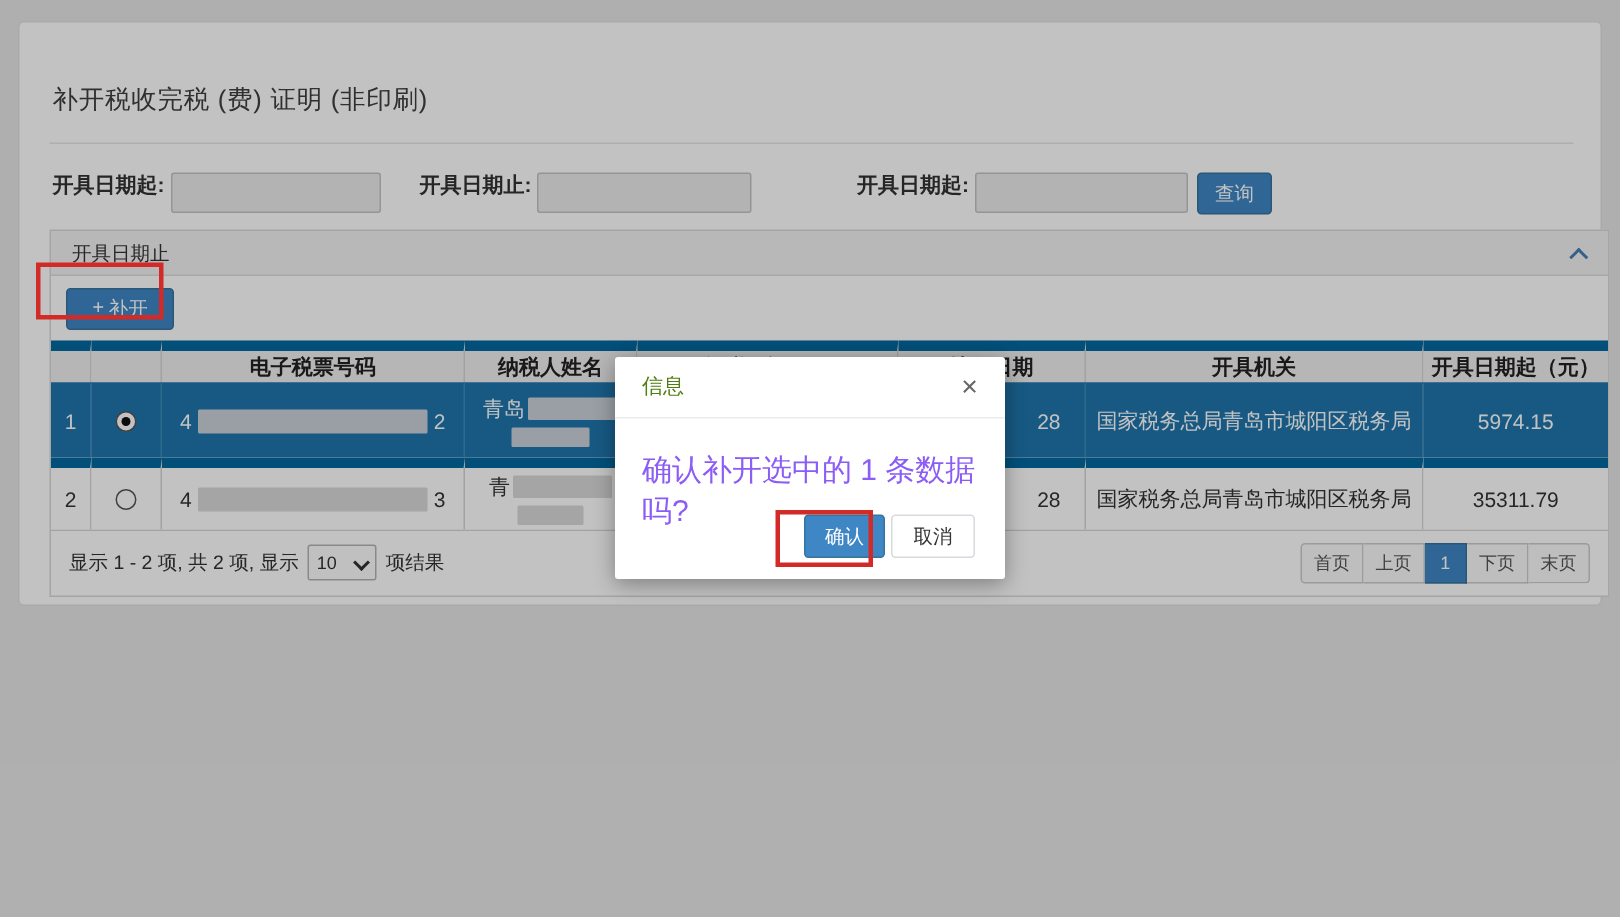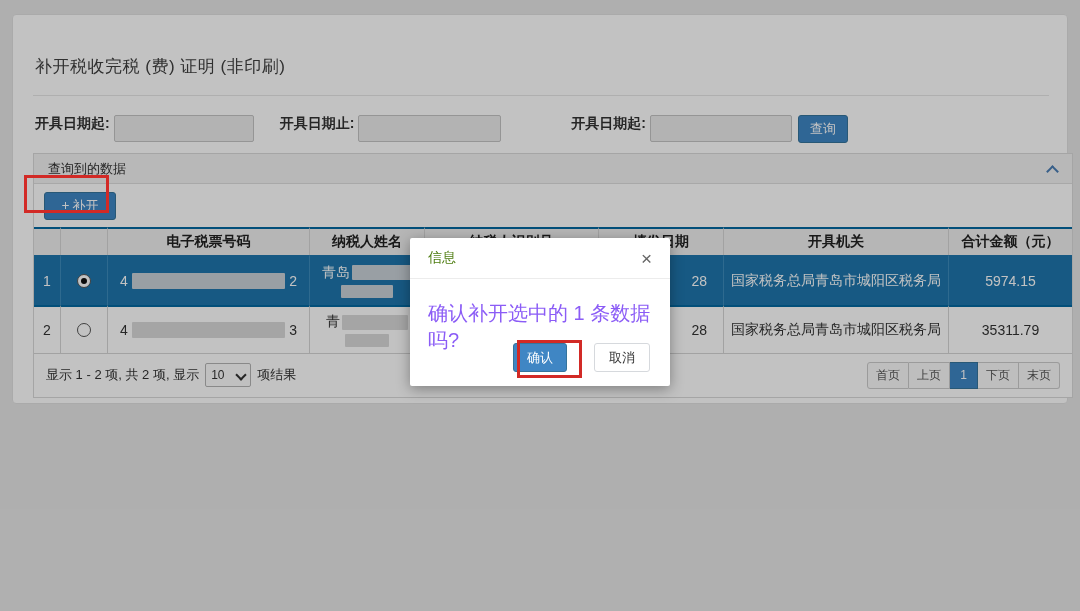--- a/index.html
+++ b/index.html
@@ -26,21 +26,21 @@
   .chevron-up { margin-left:auto; width:10px; height:10px; position:relative; }
   .chevron-up::before { content:""; position:absolute; left:0; top:3px; width:7px; height:7px;
       border-left:2px solid #4a7eb5; border-top:2px solid #4a7eb5; transform:rotate(45deg); }
   .toolbar { height:43px; display:flex; align-items:center; padding-left:10px; }
   .reissue-btn { height:28px; width:72px; display:flex; align-items:center; justify-content:center; gap:3px; font-size:13px; }
   .plus-glyph { font-weight:bold; font-size:14px; line-height:1; }
 
   
   .tbl { width:100%; }
   .trow { display:grid; grid-template-columns:27px 47px 202px 115px 174px 125px 225px 1fr; }
-  .tcell { border-right:1px solid #d5d5d5; border-top:2px solid #0369a1; display:flex; align-items:center; justify-content:center; font-size:14px; color:#333; overflow:hidden; }
+  .tcell { border-right:1px solid #d5d5d5; border-top:7px solid #0369a1; display:flex; align-items:center; justify-content:center; font-size:14px; color:#333; overflow:hidden; }
   .trow .tcell:last-child { border-right:none; }
   .thead .tcell { height:28px; background:#efefef; font-weight:bold; color:#222; }
   .row1 .tcell { height:50px; background:#1f76ad; color:#fff; border-right:1px solid #3d8cbd; border-top:1px solid #1f76ad; }
   .row2 .tcell { height:48px; background:#fff; }
 
   .radio { width:14px; height:14px; border-radius:50%; background:#fff; border:1px solid #555; position:relative; }
   .radio.checked::after { content:""; position:absolute; left:3px; top:3px; width:6px; height:6px; border-radius:50%; background:#111; }
 
   .ticket-cell { justify-content:flex-start; padding:0 12px; gap:4px; }
   .redact { background:#d9d9d9; border-radius:1px; }
@@ -66,21 +66,21 @@
   
   .overlay { position:absolute; left:0; top:0; width:1080px; height:611px; background:rgba(0,0,0,0.24); z-index:10; }
 
   
   .modal { position:absolute; left:410px; top:238px; width:260px; height:148px; background:#fff;
            box-shadow:0 3px 14px rgba(0,0,0,.35); border-radius:2px; z-index:20; }
   .modal-header { height:41px; display:flex; align-items:center; padding:0 18px; border-bottom:1px solid #ececec; }
   .modal-title { font-size:14px; color:#4d7c0f; }
   .modal-close { margin-left:auto; font-size:19px; color:#666; line-height:1; cursor:pointer; font-weight:400; }
   .modal-body { padding:21px 18px 0 18px; font-size:20px; color:#8b5cf6; }
-  .modal-footer { position:absolute; right:20px; bottom:14px; display:flex; gap:27px; align-items:center; }
+  .modal-footer { position:absolute; right:20px; bottom:14px; display:flex; gap:4px; align-items:center; }
   .confirm-btn { width:54px; height:29px; }
   .cancel-btn { width:56px; height:29px; background:#fff; border:1px solid #d6d9dd; border-radius:3px; color:#333; font-size:13px; cursor:pointer; }
 
   
   .annot { position:absolute; border:3px solid #d22a26; z-index:30; pointer-events:none; }
   .annot-reissue { left:24px; top:175px; width:85px; height:38px; }
   .annot-confirm { left:517px; top:340px; width:65px; height:38px; }
 </style>
 </head>
 <body>
@@ -94,41 +94,41 @@
     <input class="finput" style="width: 140px; margin-left: 4px;" value="">
     <span class="flabel" style="margin-left:26px;">开具日期止:</span>
     <input class="finput" style="width: 143px; margin-left: 4px;" value="">
     <span class="flabel" style="margin-left:70px;">开具日期起:</span>
     <input class="finput" style="width: 142px; margin-left: 4px;" value="">
     <button class="btn-blue search-btn">查询</button>
   </div>
 
   <div class="panel">
     <div class="panel-header">
-      <span class="panel-title">查询到的数据</span>
+      <span class="panel-title">开具日期止</span>
       <span class="chevron-up"></span>
     </div>
 
     <div class="toolbar">
       <button class="btn-blue reissue-btn">
         <span class="plus-glyph">+</span>
         <span>补开</span>
       </button>
     </div>
 
     <div class="tbl">
       <div class="trow thead">
         <div class="tcell"></div>
         <div class="tcell"></div>
         <div class="tcell">电子税票号码</div>
         <div class="tcell">纳税人姓名</div>
         <div class="tcell">纳税人识别号</div>
         <div class="tcell">填发日期</div>
         <div class="tcell">开具机关</div>
-        <div class="tcell">合计金额（元）</div>
+        <div class="tcell">开具日期起（元）</div>
       </div>
 
       <div class="trow row1">
         <div class="tcell">1</div>
         <div class="tcell">
             <span class="radio checked"></span>
           </div>
         <div class="tcell ticket-cell">
           <span>4</span>
           <span class="redact" style="flex:1; height:16px;"></span>

